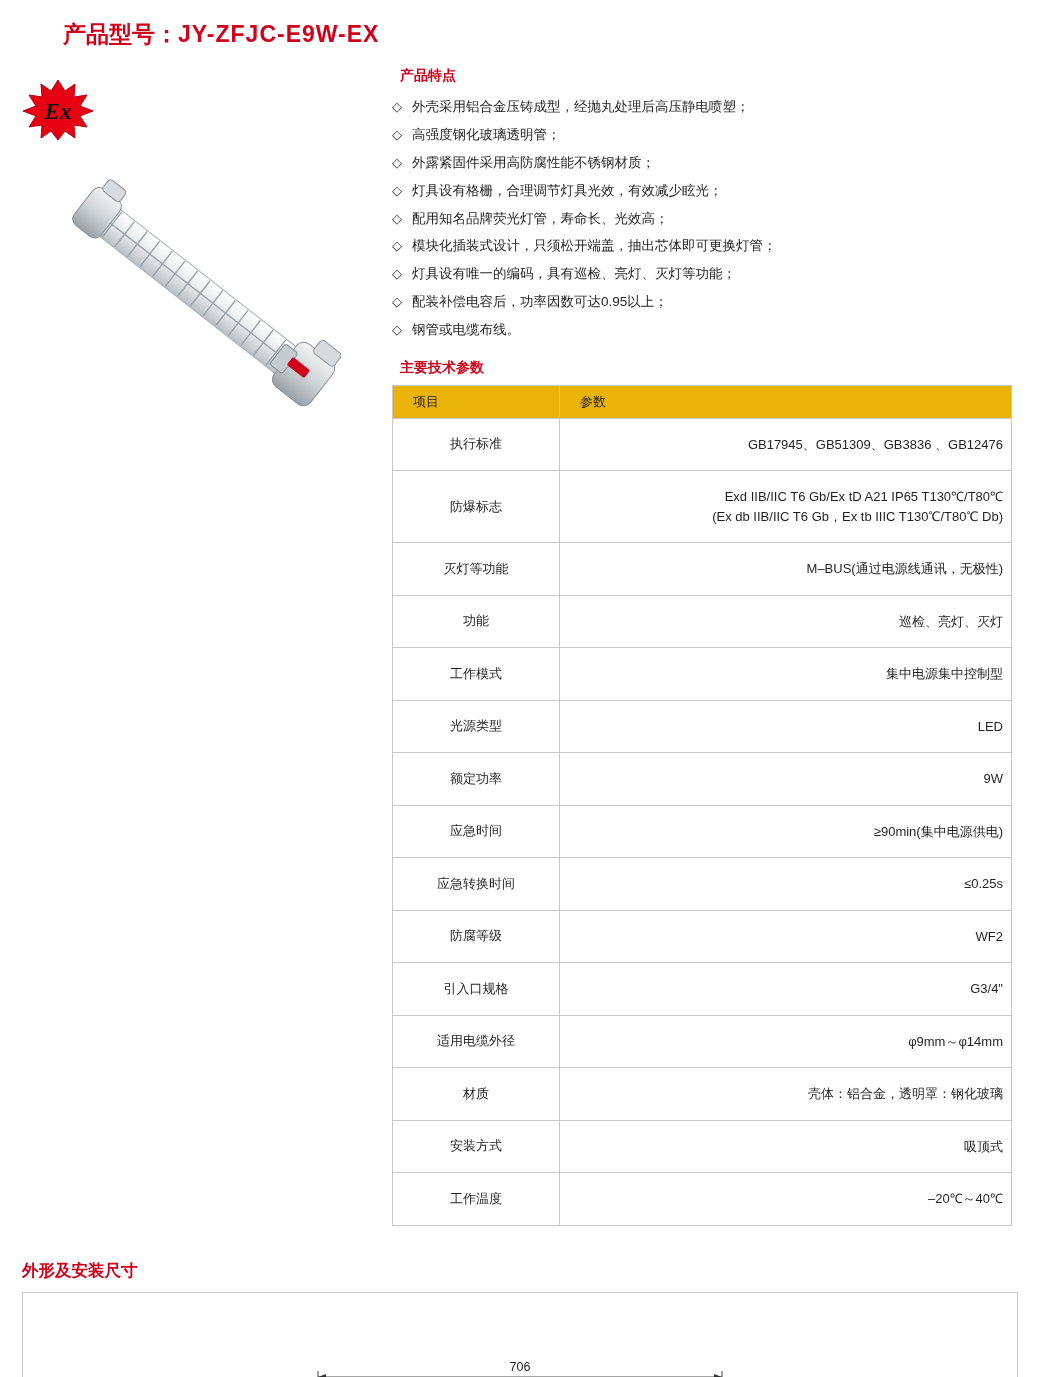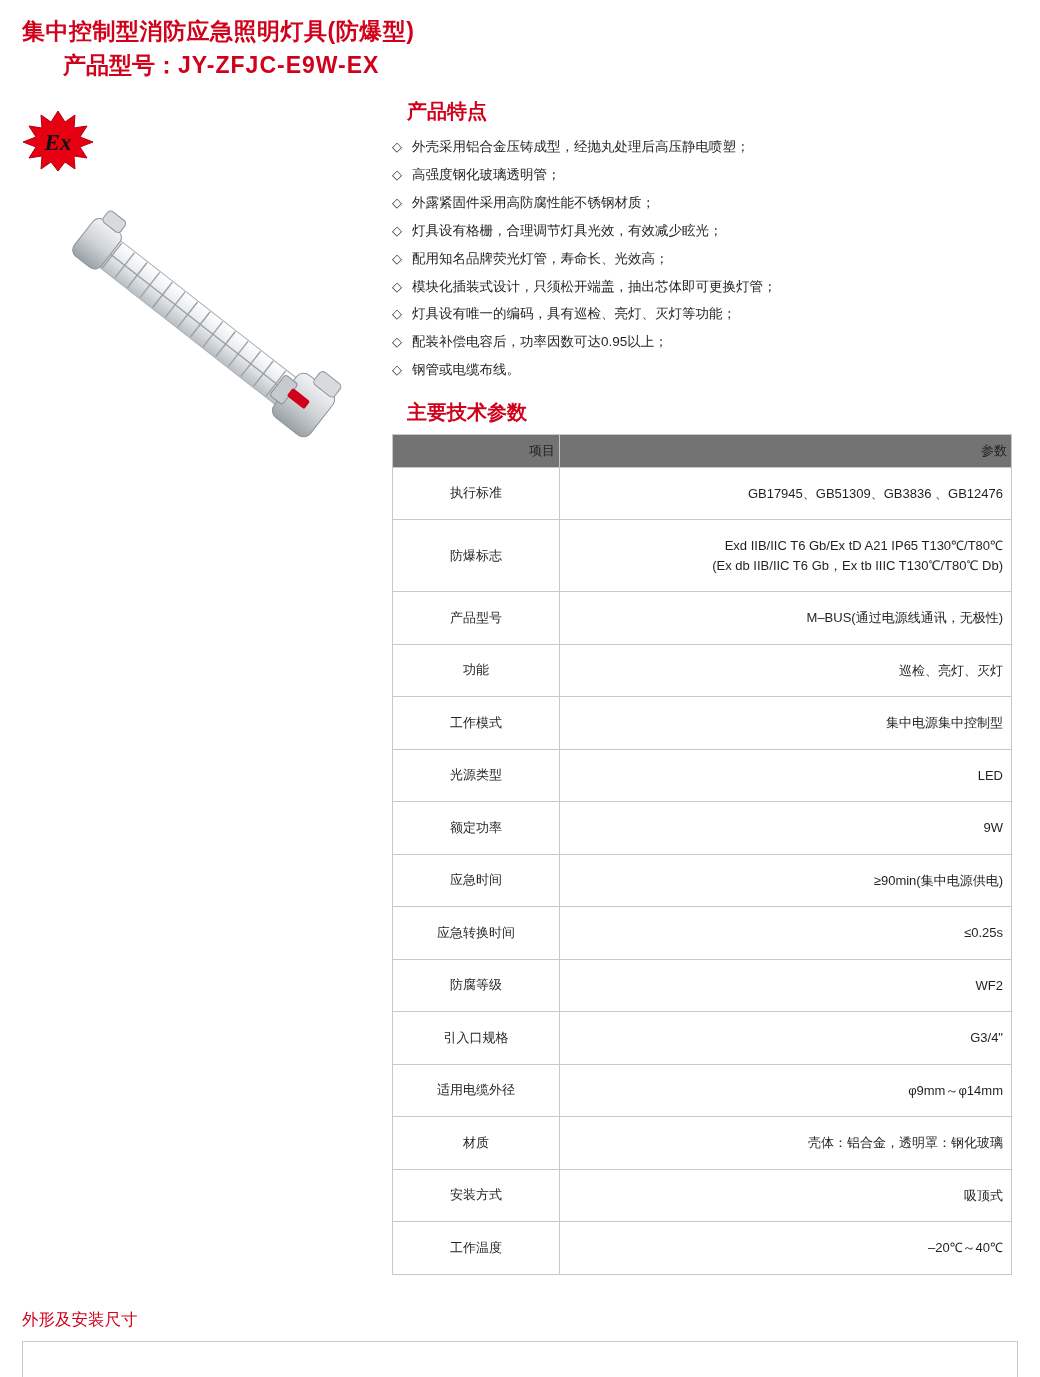--- a/index.html
+++ b/index.html
@@ -76,24 +76,24 @@
   .product-image {
     position: absolute;
     left: 10px;
     top: 80px;
     width: 380px;
     height: 320px;
   }
 
   
   .section-heading {
-    font-size: 20px;
+    font-size: 14px;
     font-weight: bold;
     color: #d0021b;
-    margin: 10px 0 8px 15px;
+    margin: 10px 0 8px 8px;
     font-family: Liberation Serif, serif;
   }
 
   
   ul.features {
     list-style: none;
     margin: 0;
     padding: 0;
   }
   ul.features li {
@@ -120,25 +120,25 @@
     width: 620px;
     font-size: 13px;
   }
   table.spec th,
   table.spec td {
     border: 1px solid #c8c8c8;
     padding: 16px 8px;
     vertical-align: middle;
   }
   table.spec thead th {
-    background: #737373;
-    text-align: right;
+    background: #eab308;
+    text-align: left;
     font-weight: normal;
     color: #231f20;
-    padding: 7px 4px;
+    padding: 7px 20px;
   }
   table.spec td.item {
     width: 150px;
     text-align: center;
     color: #231f20;
     white-space: nowrap;
   }
   table.spec td.val {
     text-align: right;
     padding-left: 14px;
@@ -150,21 +150,21 @@
     margin-left: 29px;
   }
 
   
   .dim-section {
     margin: 34px 0 0 0;
     padding: 0 22px 30px 22px;
   }
   .dim-heading {
     font-size: 16.5px;
-    font-weight: normal;
+    font-weight: bold;
     color: #d0021b;
     margin-bottom: 10px;
   }
   .dim-box {
     border: 1px solid #c9c9c9;
     height: 290px;
     position: relative;
     background: #fff;
   }
   .dim-drawing {
@@ -180,21 +180,20 @@
     fill: #231f20;
     font-family: "Liberation Sans", sans-serif;
   }
 </style>
 </head>
 <body>
 
 <div class="page">
 
   <div class="header">
-    <div class="title-main">集中控制型消防应急照明灯具(防爆型)</div>
     <div class="title-model">
       <span>产品型号：</span><span class="model-code">JY-ZFJC-E9W-EX</span>
     </div>
   </div>
 
   <div class="body-cols">
 
     <div class="col-left">
 
       <div class="ex-badge">
@@ -312,21 +311,21 @@
               <td class="val">GB17945、GB51309、GB3836 、GB12476</td>
             </tr>
             <tr>
               <td class="item">防爆标志</td>
               <td class="val">
                 <span>Exd IIB/IIC T6 Gb/Ex tD A21 IP65 T130℃/T80℃</span>
                 <span class="line2">(Ex db IIB/IIC T6 Gb，Ex tb IIIC T130℃/T80℃ Db)</span>
               </td>
             </tr>
             <tr>
-              <td class="item">产品型号</td>
+              <td class="item">灭灯等功能</td>
               <td class="val">M–BUS(通过电源线通讯，无极性)</td>
             </tr>
             <tr>
               <td class="item">功能</td>
               <td class="val">巡检、亮灯、灭灯</td>
             </tr>
             <tr>
               <td class="item">工作模式</td>
               <td class="val">集中电源集中控制型</td>
             </tr>

